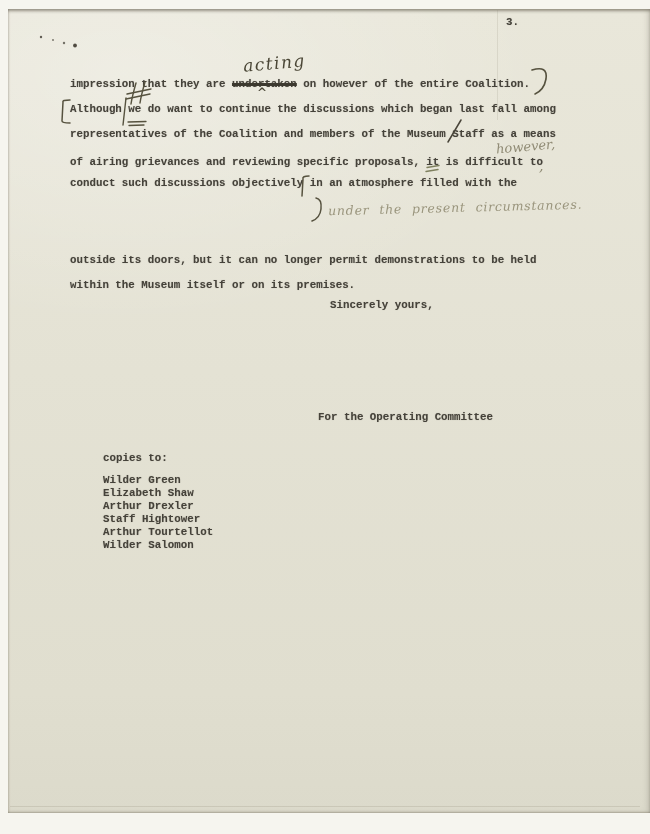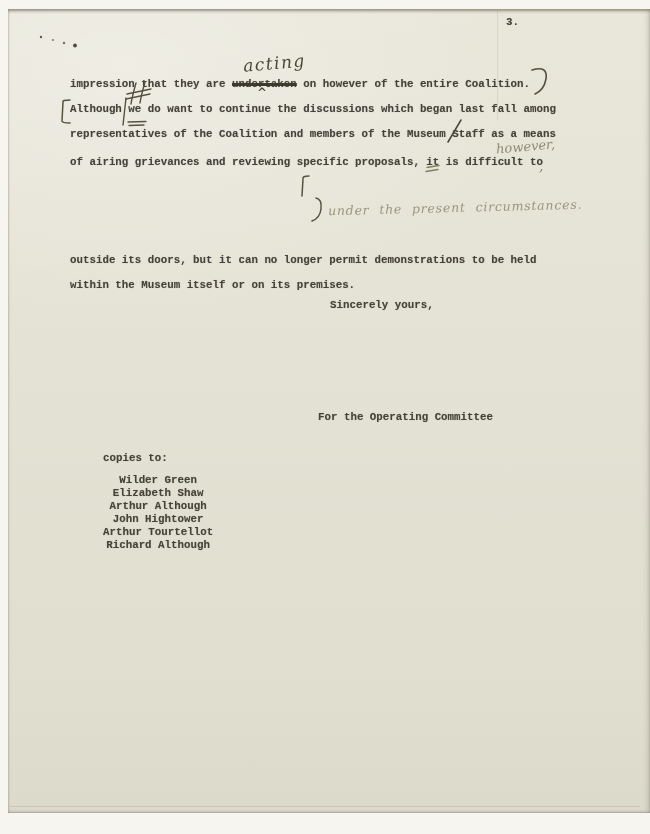--- a/index.html
+++ b/index.html
@@ -46,21 +46,20 @@
   .struck{
     text-decoration:line-through;
     text-decoration-thickness:2.5px;
     text-decoration-color:#3c392f;
   }
   .names .typed-name{
     font-family:"Liberation Mono",monospace;
     font-weight:bold;font-size:10.8px;line-height:12.9px;
     color:#45423a;white-space:pre;
     text-shadow:0 0 1px rgba(72,66,54,0.35);
-    text-align:center;
   }
   
   .hand{
     position:absolute;
     font-family:"DejaVu Serif",serif;
     font-style:italic;
     white-space:pre;
   }
   .pen{color:#4a4636;}
   .pencil{color:#8f8a74;}
@@ -76,35 +75,36 @@
 
   <div class="crease-h" style="top:806px"></div>
   <div class="crease-v" style="left:497px;top:10px;height:110px"></div>
 
   <div class="typed" style="left:506px;top:16px">3.</div>
 
   <div class="typed" style="left:70px;top:78px"><span>impression that they are </span><span class="struck">undertaken</span><span> on however of the entire Coalition.</span></div>
   <div class="typed" style="left:70px;top:103px">Although we do want to continue the discussions which began last fall among</div>
   <div class="typed" style="left:70px;top:128px">representatives of the Coalition and members of the Museum Staff as a means</div>
   <div class="typed" style="left:70px;top:156px">of airing grievances and reviewing specific proposals, it is difficult to</div>
+  <div class="typed" style="left:70px;top:177px">conduct such discussions objectively in an atmosphere filled with the</div>
 
   <div class="typed" style="left:70px;top:279px">within the Museum itself or on its premises.</div>
   <div class="typed" style="left:70px;top:254px">outside its doors, but it can no longer permit demonstrations to be held</div>
 
   <div class="typed" style="left:330px;top:299px">Sincerely yours,</div>
   <div class="typed" style="left:318px;top:411px">For the Operating Committee</div>
 
   <div class="typed" style="left:103px;top:452px">copies to:</div>
   <div class="names" style="position:absolute;left:103px;top:474px">
     <div class="typed-name">Wilder Green</div>
     <div class="typed-name">Elizabeth Shaw</div>
-    <div class="typed-name">Arthur Although</div>
-    <div class="typed-name">John Hightower</div>
+    <div class="typed-name">Arthur Drexler</div>
+    <div class="typed-name">Staff Hightower</div>
     <div class="typed-name">Arthur Tourtellot</div>
-    <div class="typed-name">Richard Although</div>
+    <div class="typed-name">Wilder Salomon</div>
   </div>
 
   <div class="hand pen" style="left:243px;top:53px;font-size:17px;transform:rotate(-5deg);letter-spacing:1.5px">acting</div>
   <div class="hand pen" style="left:257px;top:86px;font-size:12px;font-style:normal;font-weight:bold">^</div>
   <div class="hand pencil" style="left:496px;top:139px;font-size:13px;transform:rotate(-5deg)">however,</div>
   <div class="hand pencil" style="left:539px;top:158px;font-size:14px">,</div>
   <div class="hand pencil-light" style="left:328px;top:200px;font-size:12.5px;transform:rotate(-1.5deg);letter-spacing:0.8px;word-spacing:5px">under the present circumstances.</div>
 
   <svg class="marks" width="650" height="834" viewBox="0 0 650 834">
 

